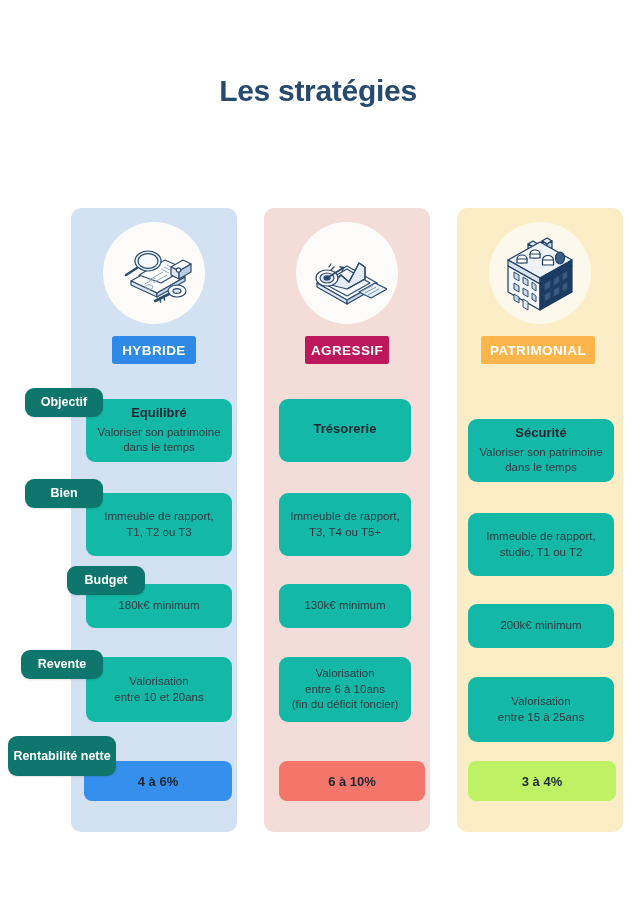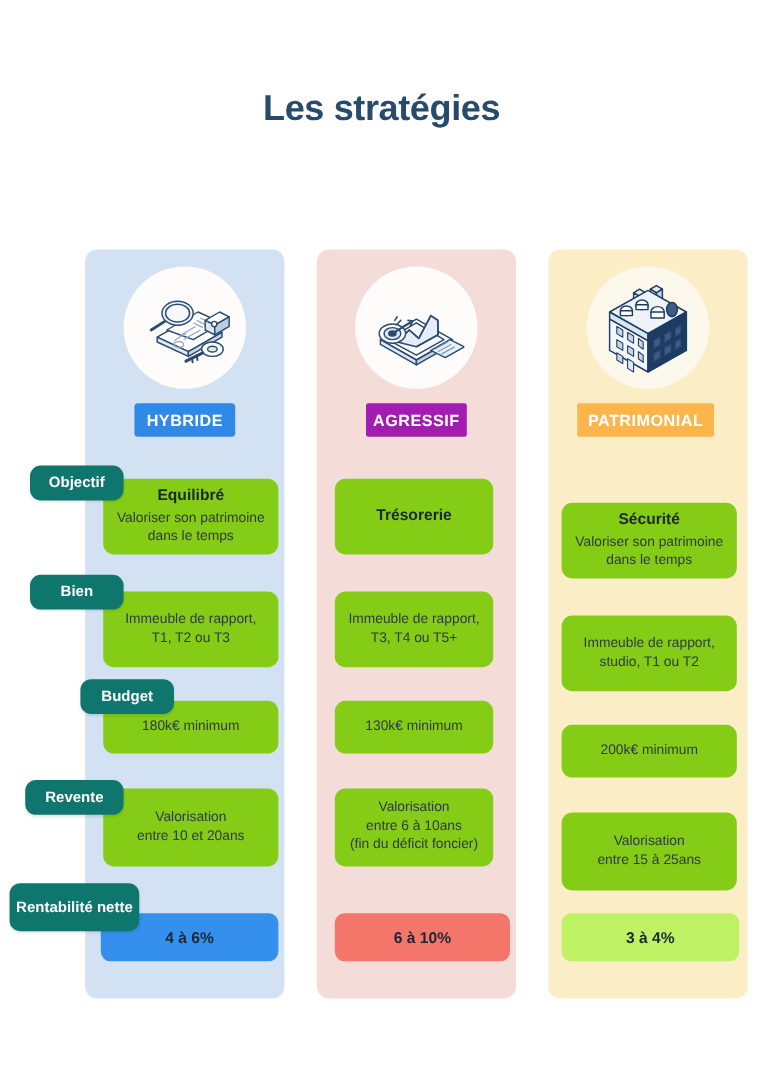--- a/index.html
+++ b/index.html
@@ -58,21 +58,21 @@
     position:absolute;
     top:336px;
     height:28px;
     display:flex;align-items:center;justify-content:center;
     color:#ffffff;
     font-weight:bold;
     font-size:13.5px;
     letter-spacing:0.4px;
   }
   .badge.b1{ left:112px; width:84px; background:#2e8ae6; border-radius:3px;}
-  .badge.b2{ left:305px; width:84px; background:#a21caf; border-radius:2px;}
+  .badge.b2{ left:305px; width:84px; background:#be185d; border-radius:2px;}
   .badge.b3{ left:481px; width:114px; background:#fbb54a; border-radius:2px;}
 
   
   .rowlabel{
     position:absolute;
     background:#0f766e;
     color:#ffffff;
     font-weight:bold;
     font-size:12.5px;
     border-radius:9px;
@@ -84,21 +84,21 @@
   }
   .rowlabel.l1{ left:25px; top:388px; width:78px; height:29px; }
   .rowlabel.l2{ left:25px; top:479px; width:78px; height:29px; }
   .rowlabel.l3{ left:25px; top:566px; width:78px; height:29px;margin-left:42px; }
   .rowlabel.l4{ left:21px; top:650px; width:82px; height:29px; }
   .rowlabel.l5{ left:8px;  top:736px; width:104px; height:40px; padding:0 2px; }
 
   
   .card{
     position:absolute;
-    background:#84cc16;
+    background:#14b8a6;
     border-radius:9px;
     display:flex;
     flex-direction:column;
     align-items:center;
     justify-content:center;
     text-align:center;
     color:#2e3a45;
     font-size:11.5px;
     line-height:15.5px;
     padding:0 8px;

